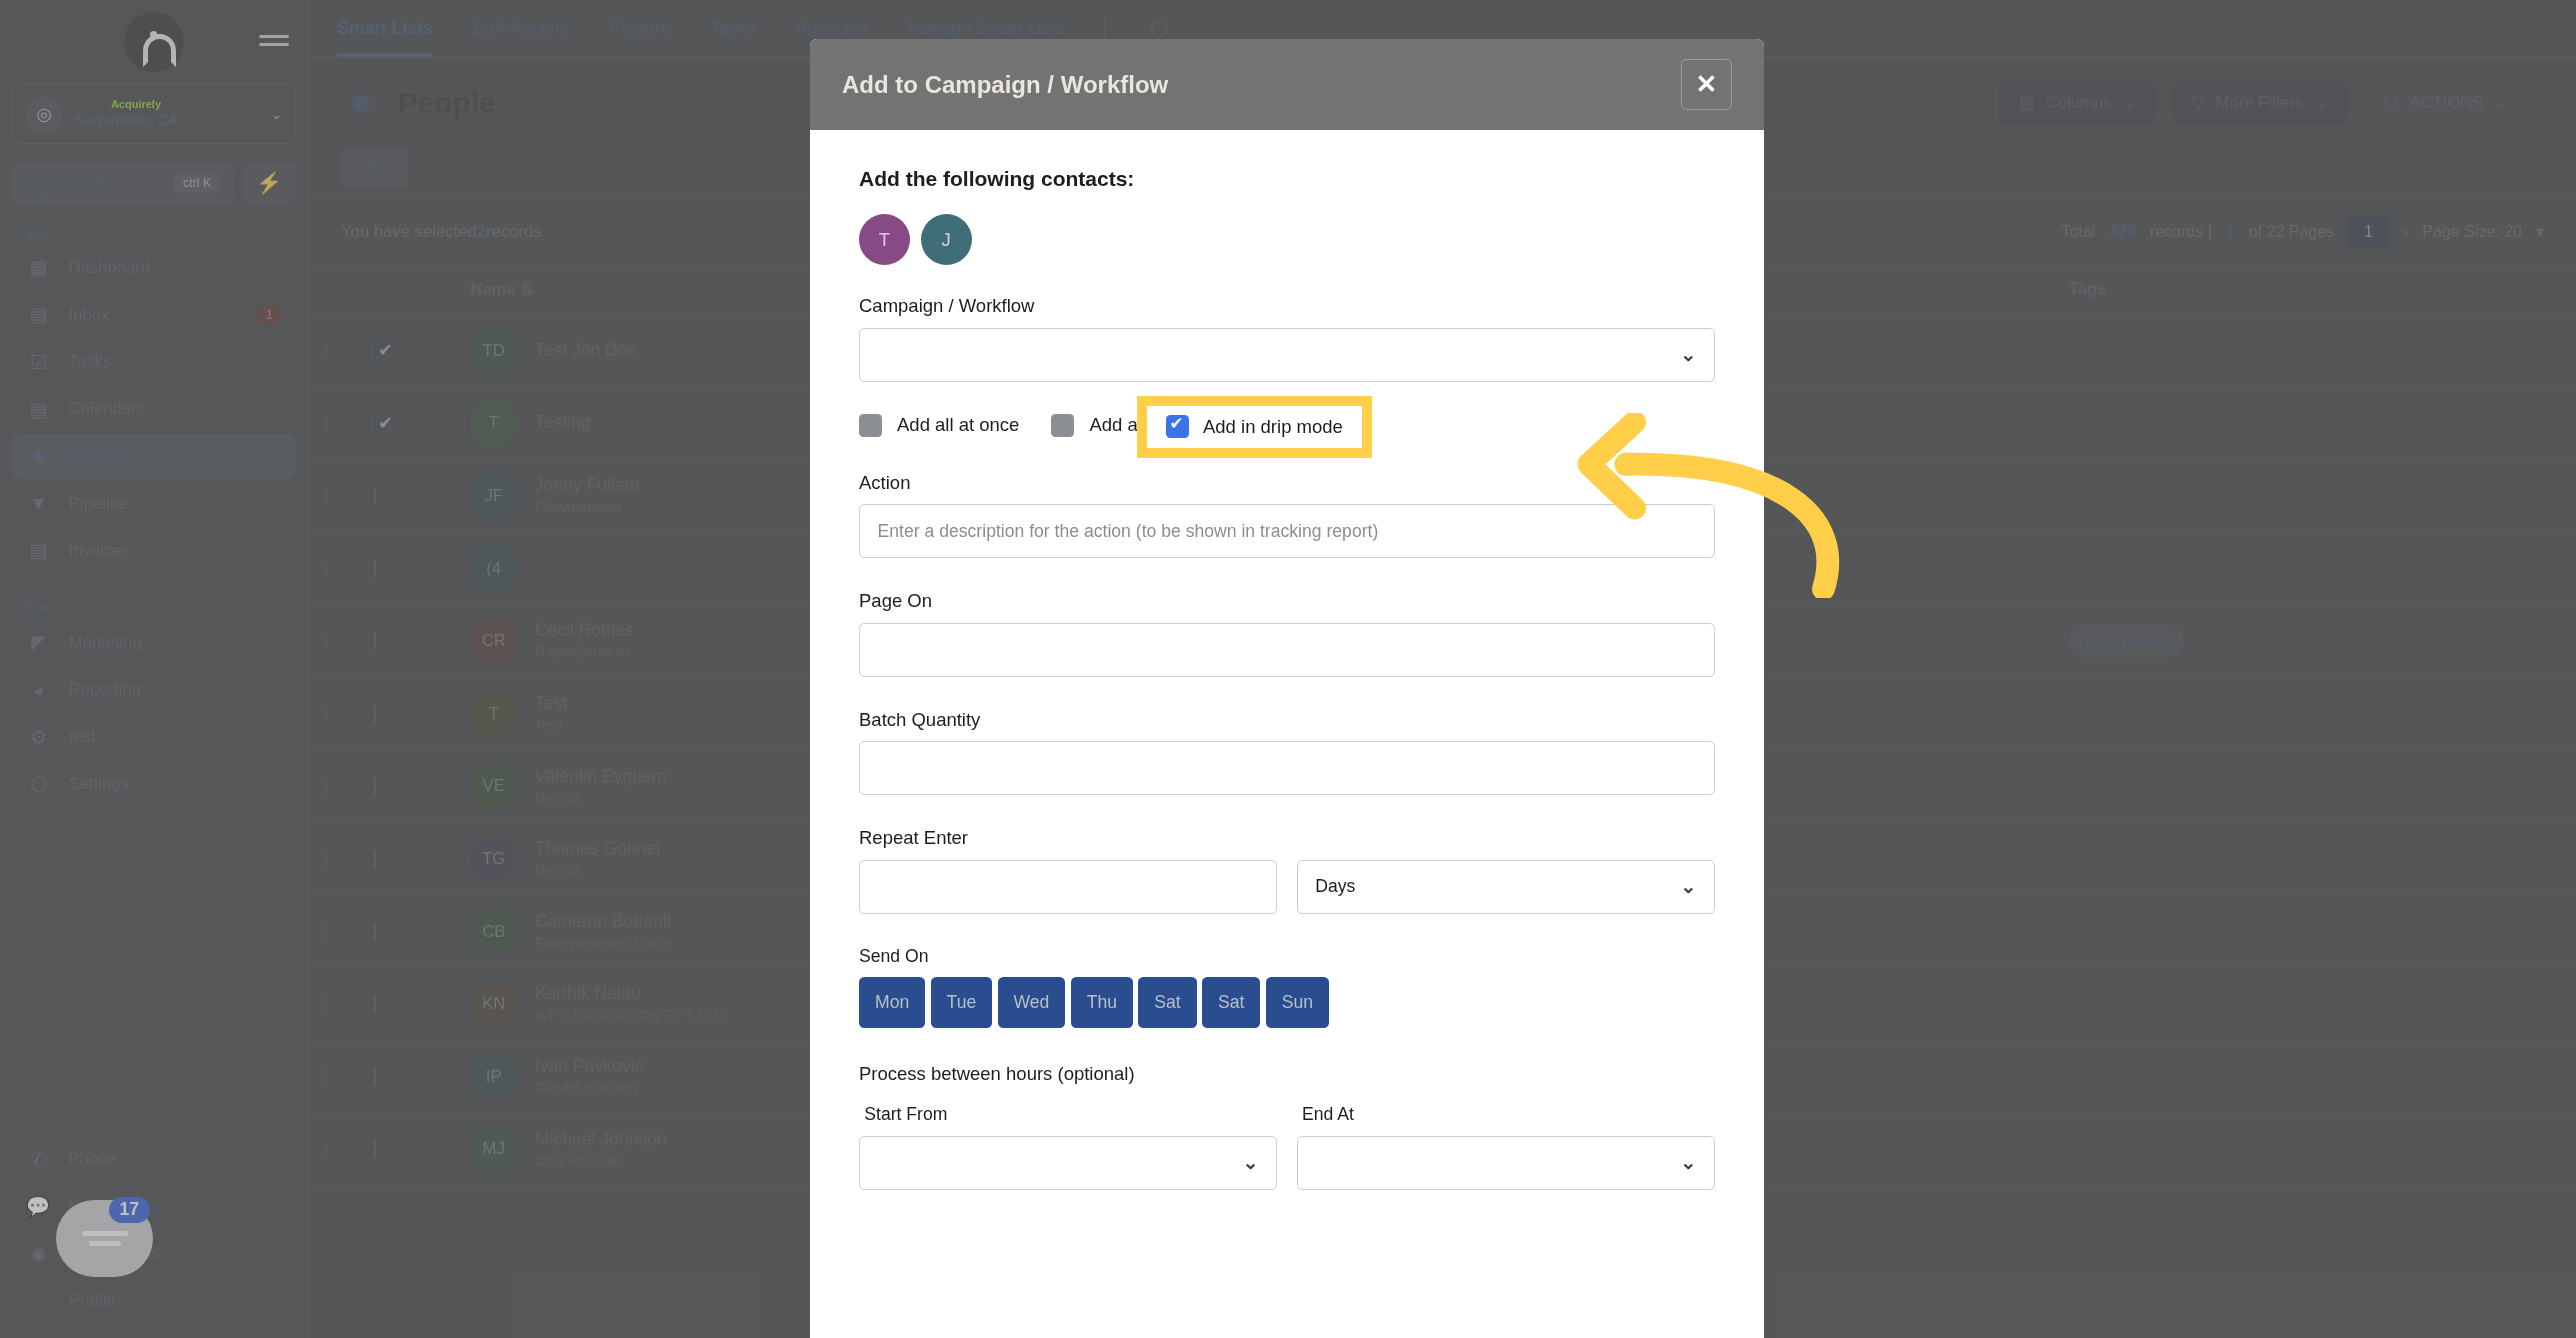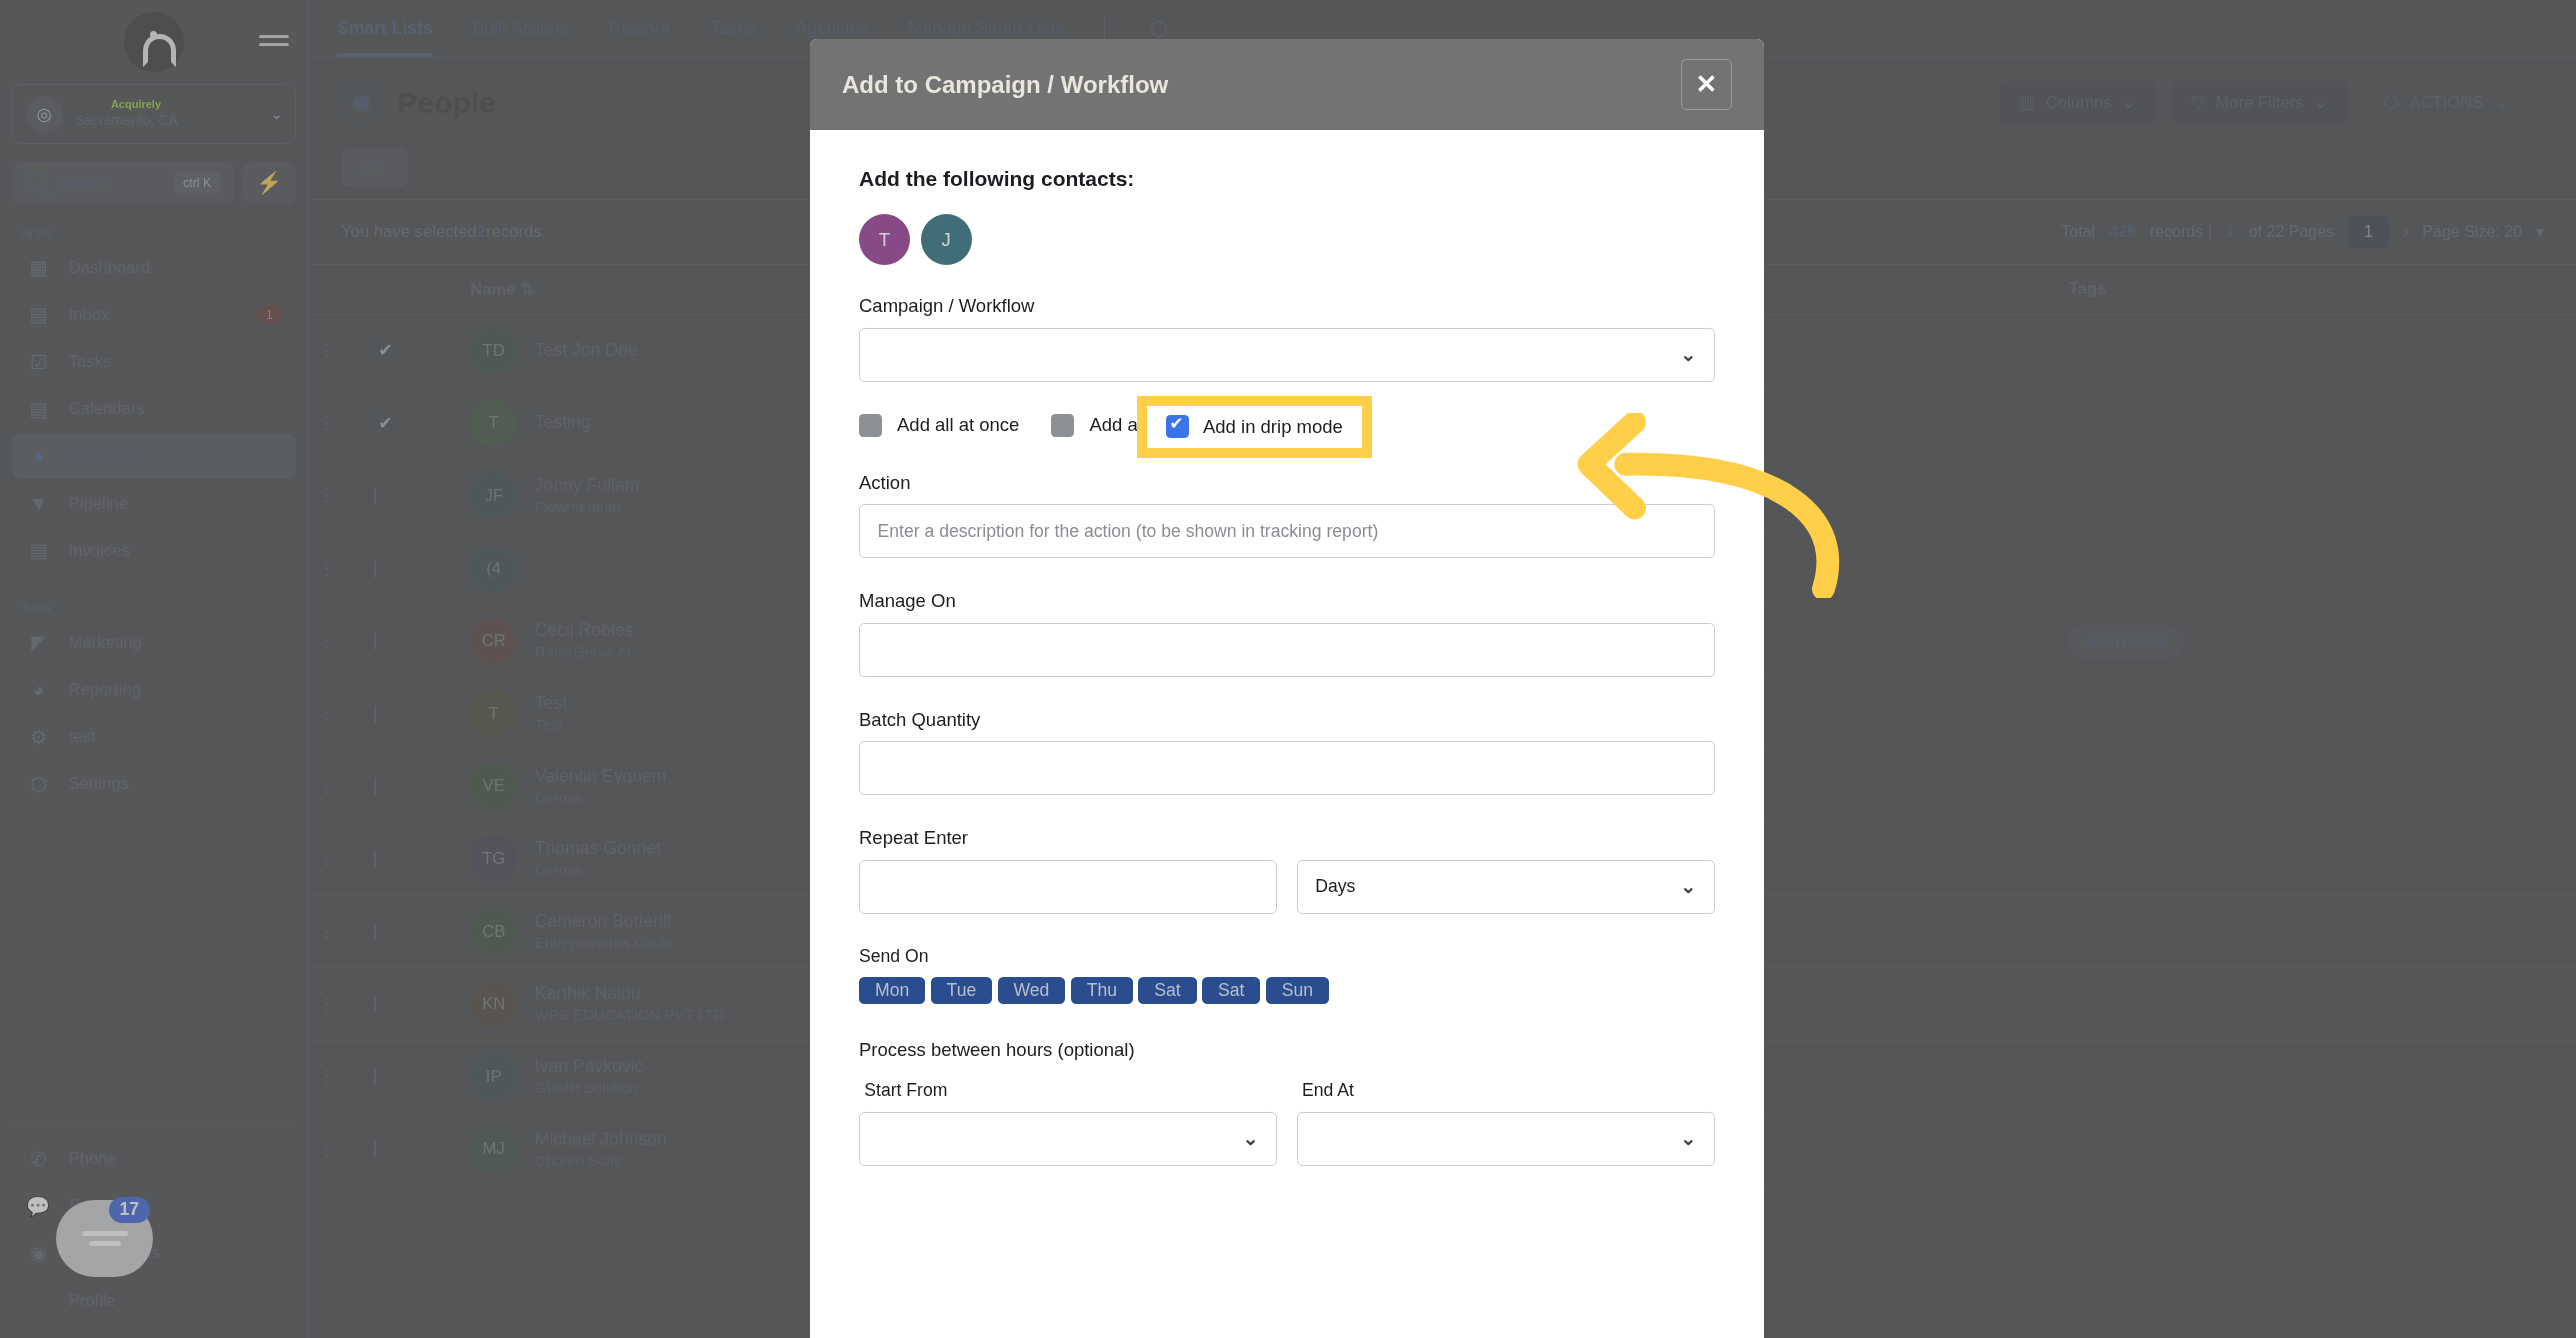--- a/index.html
+++ b/index.html
@@ -180,21 +180,21 @@
     position:absolute; left:278px; top:-17.6px; background:#ffcf4a; padding: 9.7px;
   }
   .hl-inner { background:#fff; padding: 9.7px 19.3px; display:flex; align-items:center; gap: 14px; }
 
   .two-col { display:flex; gap: 19.3px; }
   .two-col > * { flex:1; }
 
   .days { display:flex; gap: 5.3px; margin-bottom: 35px; }
   .day {
     background:#2a4d8f; color:#b9bfc8; font-size: 17.6px;
-    padding: 3px 16px; border-radius: 5.3px;
+    padding: 15px 16px; border-radius: 5.3px;
   }
   .proc-title { color:#1b1d21; font-size: 18.5px; margin-bottom: 19.3px; }
   .sub-lbl { color:#1b1d21; font-size: 17.6px; margin-bottom: 10.5px; padding-left: 5.3px; }
 
   
   .arrow-svg { position:absolute; left:1494px; top:413px; width: 369px; height: 185px; pointer-events:none; }
 </style>
 </head>
 <body>
 
@@ -730,21 +730,21 @@
             <span class="radio-lbl">Add in drip mode</span>
           </div>
         </div>
       </div>
 
       <div class="fld-label">Action</div>
       <div class="input-box mb36">
         <span class="ph">Enter a description for the action (to be shown in tracking report)</span>
       </div>
 
-      <div class="fld-label">Manage On</div>
+      <div class="fld-label">Page On</div>
       <div class="input-box mb36">
         <span></span>
       </div>
 
       <div class="fld-label">Batch Quantity</div>
       <div class="input-box mb36">
         <span></span>
       </div>
 
       <div class="fld-label">Repeat Enter</div>

